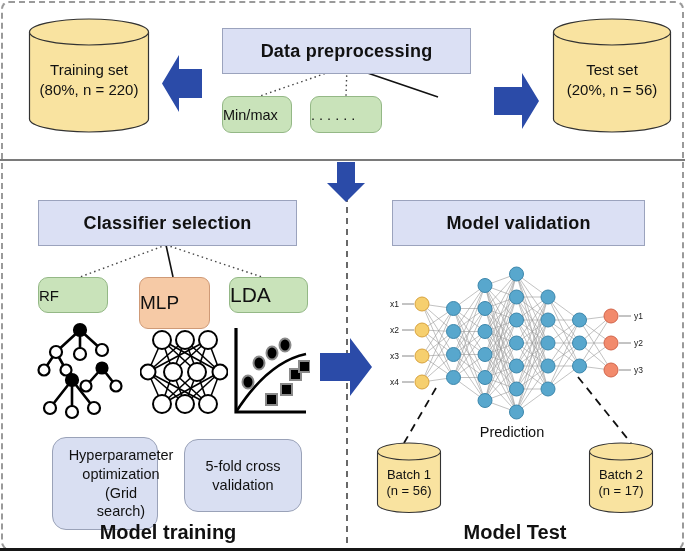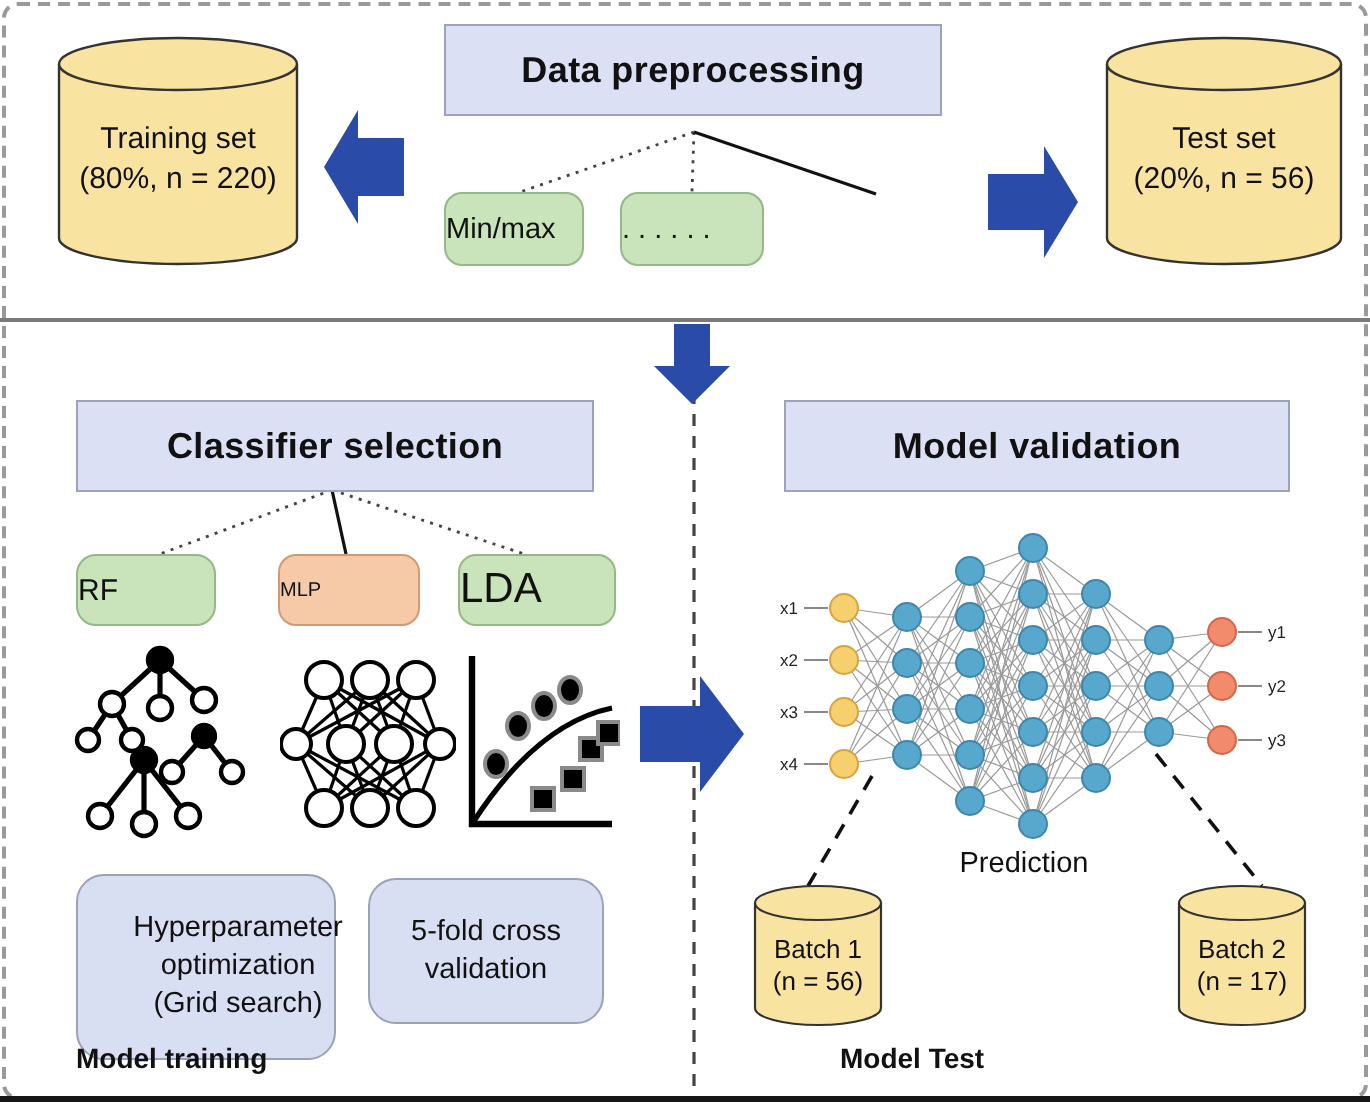--- a/index.html
+++ b/index.html
@@ -26,21 +26,21 @@
     border-radius:9px;display:flex;align-items:center;
     font-size:14.5px;box-sizing:border-box;
   }
   .pill.green{background:var(--green-bg);border:1px solid var(--green-border);}
   .pill.salmon{background:var(--salmon-bg);border:1px solid var(--salmon-border);}
   .softbox{
     background:var(--softbox-bg);border:1px solid var(--softbox-border);border-radius:14px;
     display:flex;flex-direction:column;align-items:center;justify-content:center;
     font-size:14.5px;line-height:1.3;text-align:center;box-sizing:border-box;
   }
-  .caption{font-weight:bold;font-size:14px;}
+  .caption{font-weight:bold;font-size:20px;text-align:center;}
   .cylinder{position:absolute;z-index:2;}
   .cylinder svg{position:absolute;left:0;top:0;}
   .cyl-label{
     position:absolute;inset:0;display:flex;flex-direction:column;align-items:center;
     justify-content:center;text-align:center;font-size:15px;line-height:1.3;padding-top:8px;
   }
   .cyl-label.small{font-size:13px;line-height:1.25;padding-top:10px;}
   .nn-icon-wrap{z-index:2;}
 </style>
 </head>
@@ -78,21 +78,21 @@
     <div class="cyl-label">
       <span>Training set</span>
       <span>(80%, n = 220)</span>
     </div>
   </div>
 
   <svg class="abs z2" style="left:162px;top:55px;" width="40" height="57">
     <polygon points="40,14 17,14 17,0 0,28.5 17,57 17,43 40,43" style="fill:var(--arrow-blue)"></polygon>
   </svg>
 
-  <div class="header-box abs z2" style="left:222px;top:12px;width:247px;height:44px;">
+  <div class="header-box abs z2" style="left:222px;top:28px;width:247px;height:44px;">
     <span>Data preprocessing</span>
   </div>
 
   <div class="pill green abs z2" style="left:222px;top:96px;width:70px;height:37px;">
     <span>Min/max</span>
   </div>
   <div class="pill green abs z2" style="left:310px;top:96px;width:72px;height:37px;">
     <span>. . . . . .</span>
   </div>
 
@@ -118,21 +118,21 @@
     <polygon points="10,0 28,0 28,21 38,21 19,40 0,21 10,21" style="fill:var(--arrow-blue)"></polygon>
   </svg>
 
   <div class="header-box abs z2" style="left:38px;top:200px;width:257px;height:44px;">
     <span>Classifier selection</span>
   </div>
 
   <div class="pill green abs z2" style="left:38px;top:277px;width:70px;height:36px;font-size:15px;border-radius:10px;">
     <span>RF</span>
   </div>
-  <div class="pill salmon abs z2" style="left:139px;top:277px;width:71px;height:36px;font-size:10px;">
+  <div class="pill salmon abs z2" style="left:139px;top:277px;width:71px;height:52px;font-size:19px;">
     <span>MLP</span>
   </div>
   <div class="pill green abs z2" style="left:229px;top:277px;width:79px;height:36px;font-size:21px;">
     <span>LDA</span>
   </div>
 
   <svg class="abs z2" style="left:36px;top:320px;" width="92" height="102" viewBox="0 0 92 102">
     <g stroke="#000" stroke-width="2.6" fill="none">
       <path d="M44,10 L20,32 M44,10 L44,34 M44,10 L66,30"></path>
       <path d="M20,32 L8,50 M20,32 L30,50"></path>
@@ -205,21 +205,21 @@
       <ellipse cx="33" cy="43" rx="5.5" ry="6.5"></ellipse>
       <ellipse cx="46" cy="33" rx="5.5" ry="6.5"></ellipse>
       <ellipse cx="59" cy="25" rx="5.5" ry="6.5"></ellipse>
       <rect x="40" y="74" width="11" height="11"></rect>
       <rect x="55" y="64" width="11" height="11"></rect>
       <rect x="64" y="49" width="11" height="11"></rect>
       <rect x="73" y="41" width="11" height="11"></rect>
     </g>
   </svg>
 
-  <div class="softbox abs z2" style="left:38px;top:437px;width:130px;height:93px;padding-left:32px;">
+  <div class="softbox abs z2" style="left:52px;top:437px;width:106px;height:93px;padding-left:32px;">
     <span>Hyperparameter</span>
     <span>optimization</span>
     <span>(Grid search)</span>
   </div>
   <div class="softbox abs z2" style="left:184px;top:439px;width:118px;height:73px;text-align:right;">
     <span>5-fold cross</span>
     <span>validation</span>
   </div>
 
   <div class="caption abs z2" style="left:38px;top:521px;width:260px;">

